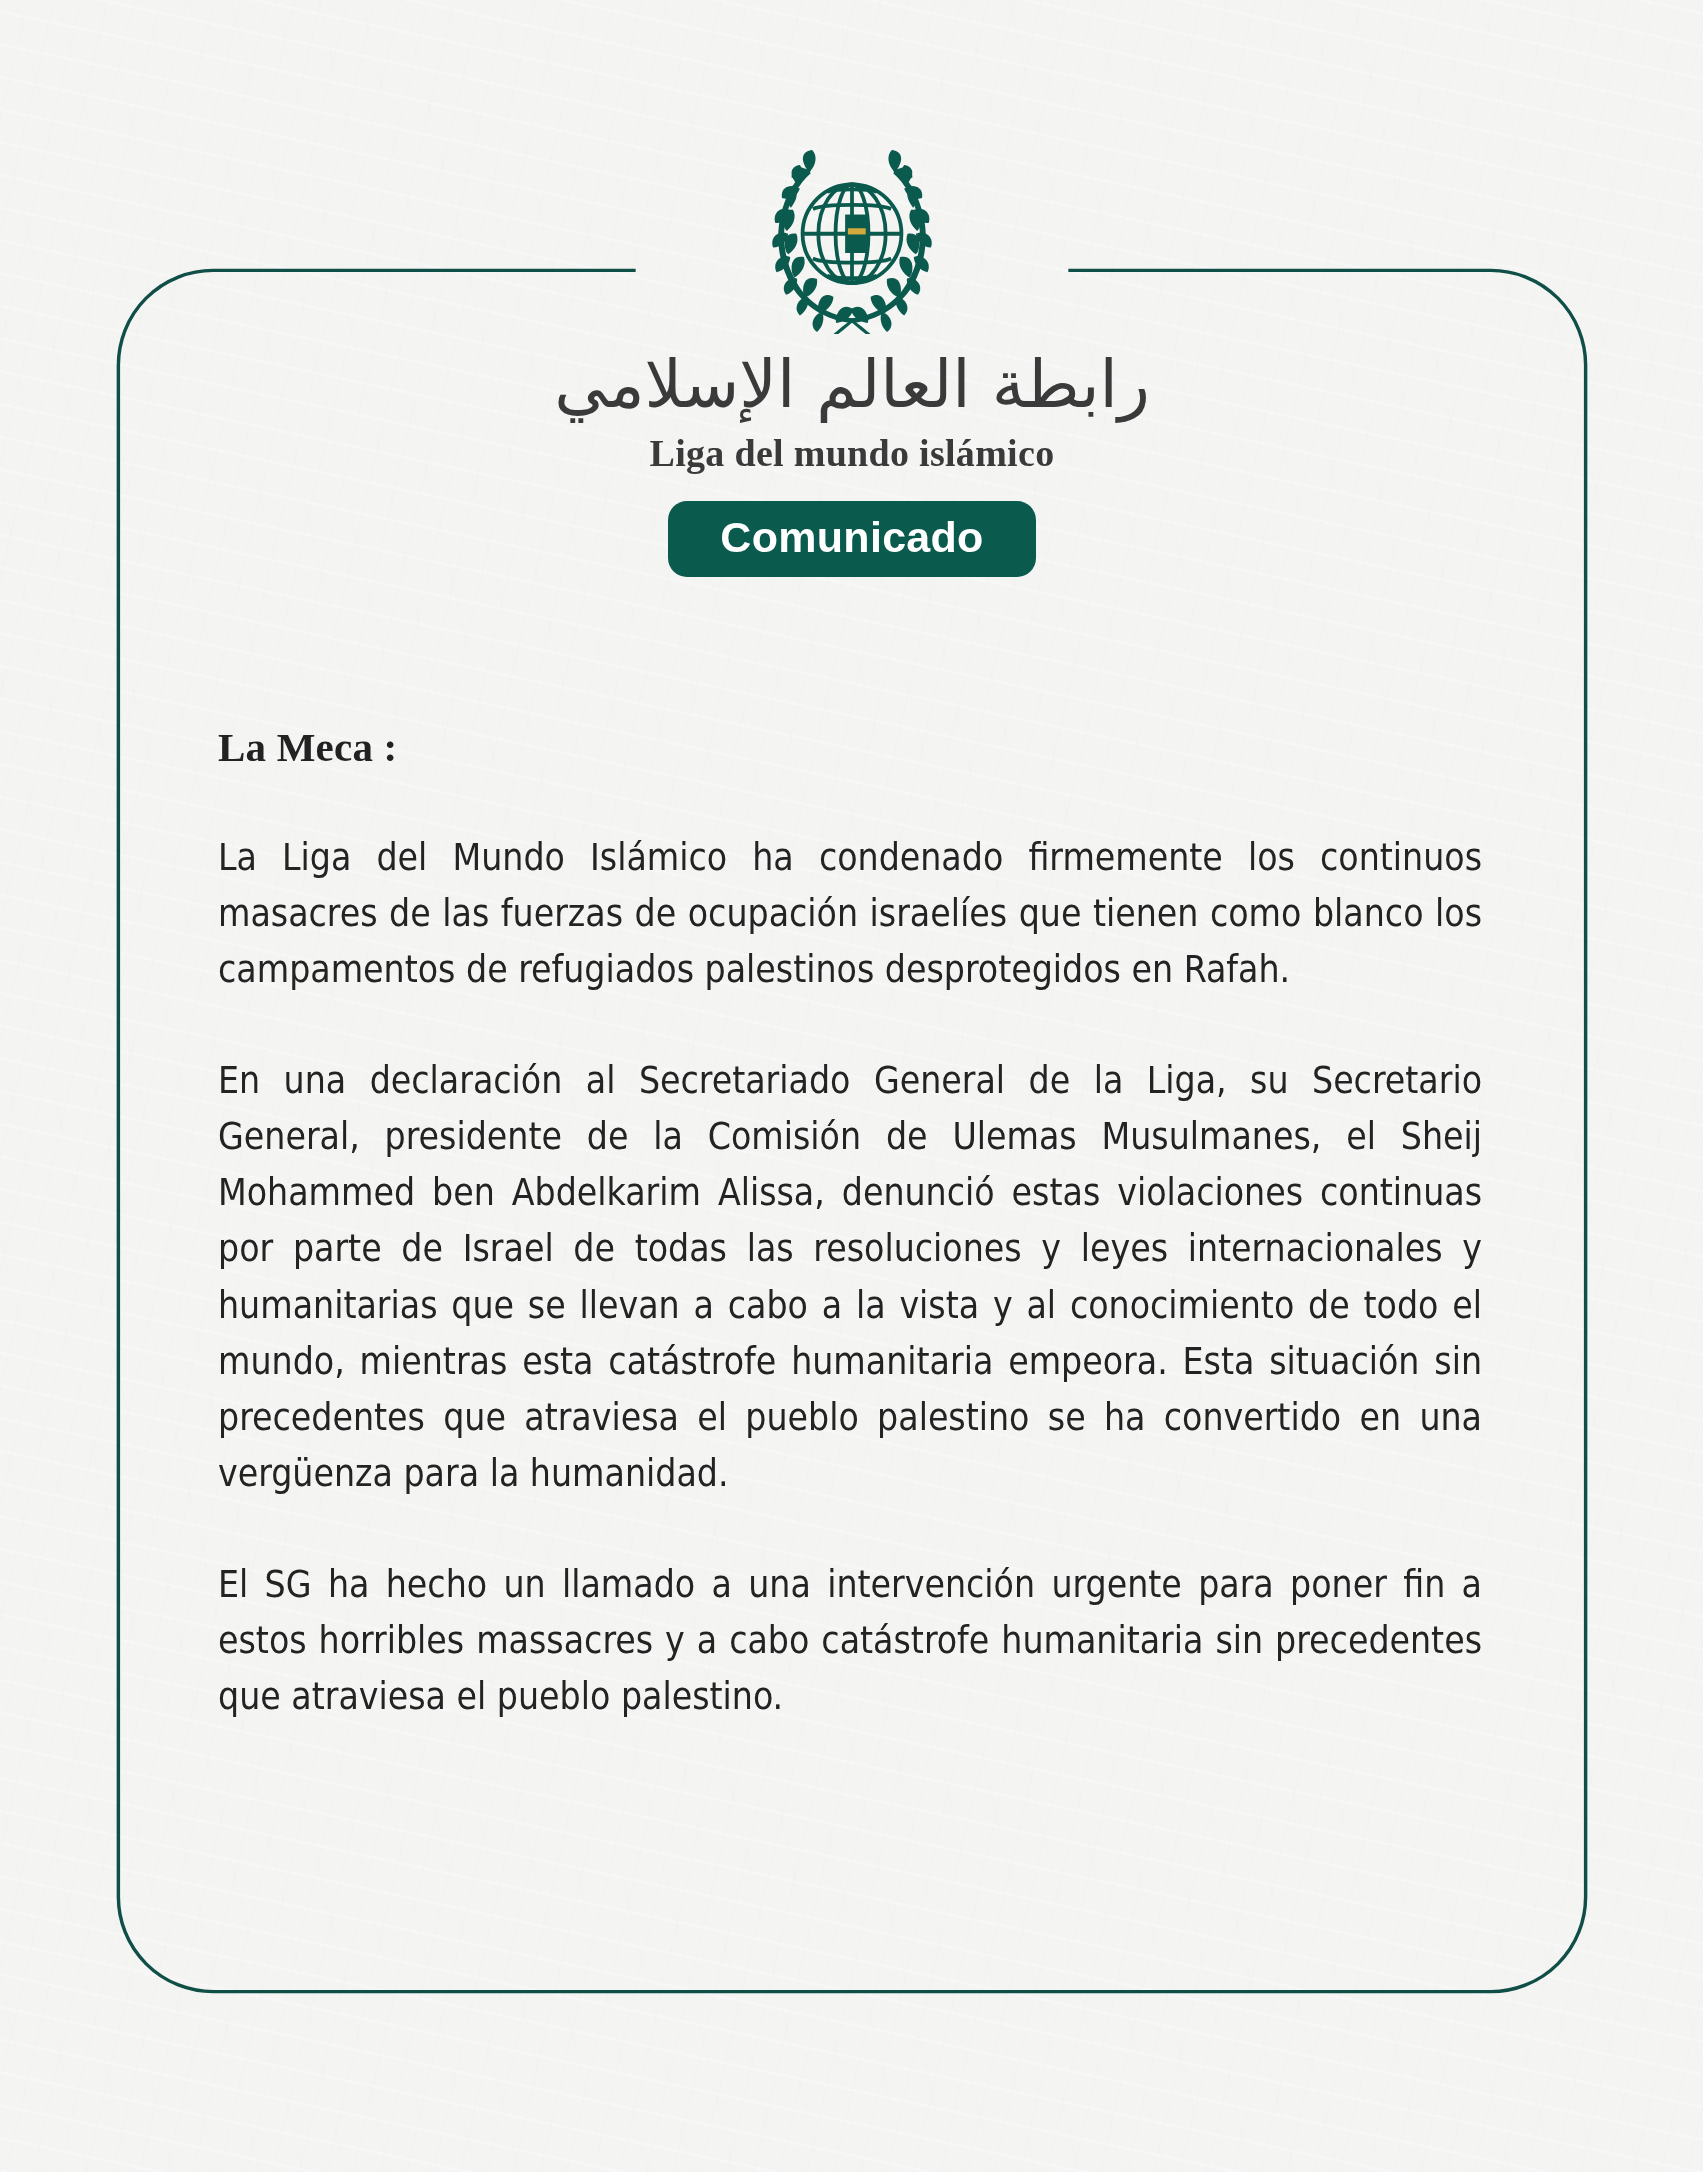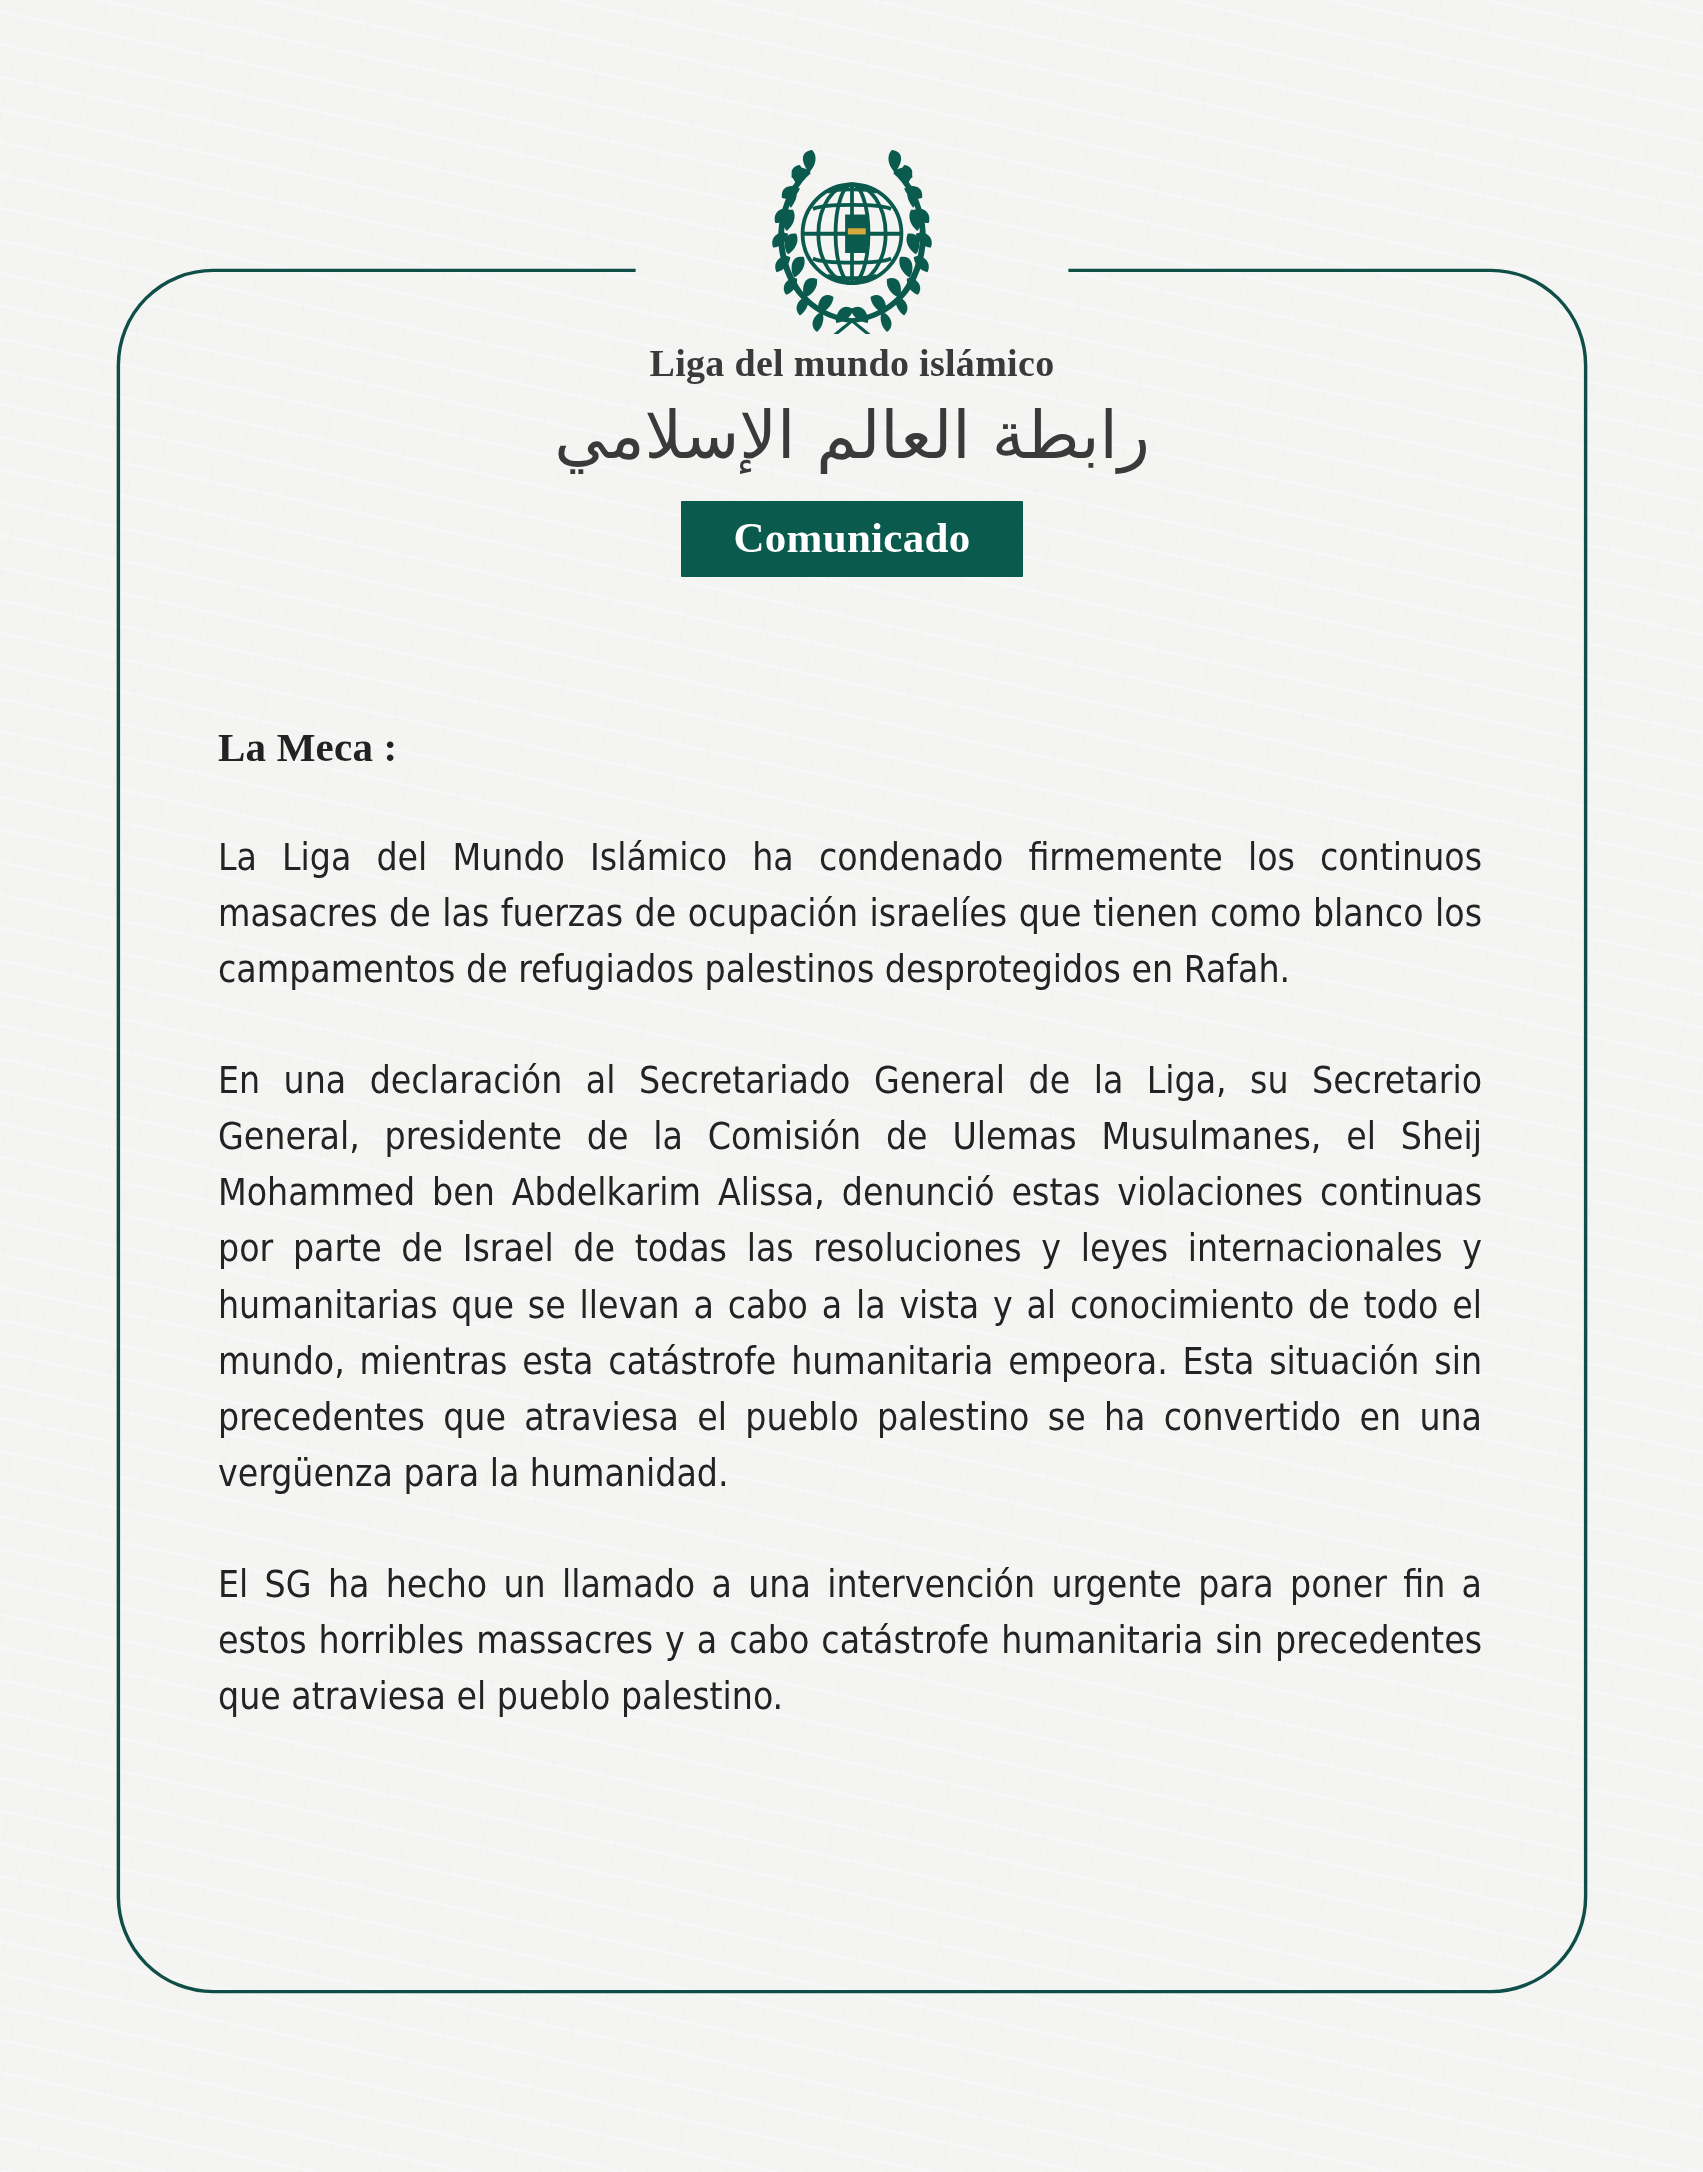--- a/index.html
+++ b/index.html
@@ -70,25 +70,25 @@
     font-family: "Liberation Serif", serif;
     font-weight: bold;
     font-size: 38px;
     color: #3a3a3a;
     letter-spacing: 0.3px;
   }
   #badge {
     margin-top: 26px;
     background: #0a5a4e;
     color: #ffffff;
-    font-family: Liberation Serif, serif;
+    font-family: Liberation Sans, sans-serif;
     font-weight: bold;
     font-size: 43px;
     padding: 15px 52px 18px 52px;
-    border-radius: 1px;
+    border-radius: 19px;
     letter-spacing: 0.3px;
     line-height: 1;
   }
 
   
   #content {
     position: absolute;
     left: 218px;
     top: 723px;
     width: 1264px;
@@ -222,23 +222,23 @@
           <path d="M 114 183 C 126 188 174 188 186 183"></path>
         </g>
 
         <g>
           <rect x="140" y="94" width="33" height="56" fill="#0a5a4e"></rect>
           <rect x="144" y="114" width="26" height="9" fill="#d4a93d"></rect>
         </g>
       </svg>
     </div>
 
+    <div id="arabic-title">رابطة العالم الإسلامي</div>
+
     <div id="latin-title">Liga del mundo islámico</div>
-
-    <div id="arabic-title">رابطة العالم الإسلامي</div>
 
     <div id="badge">Comunicado</div>
   </div>
 
   <div id="content">
     <div id="dateline">La Meca :</div>
 
     <p class="para">La Liga del Mundo Islámico ha condenado firmemente los continuos masacres de las fuerzas de ocupación israelíes que tienen como blanco los campamentos de refugiados palestinos desprotegidos en Rafah.</p>
 
     <p class="para">En una declaración al Secretariado General de la Liga, su Secretario General, presidente de la Comisión de Ulemas Musulmanes, el Sheij Mohammed ben Abdelkarim Alissa, denunció estas violaciones continuas por parte de Israel de todas las resoluciones y leyes internacionales y humanitarias que se llevan a cabo a la vista y al conocimiento de todo el mundo, mientras esta catástrofe humanitaria empeora. Esta situación sin precedentes que atraviesa el pueblo palestino se ha convertido en una vergüenza para la humanidad.</p>

